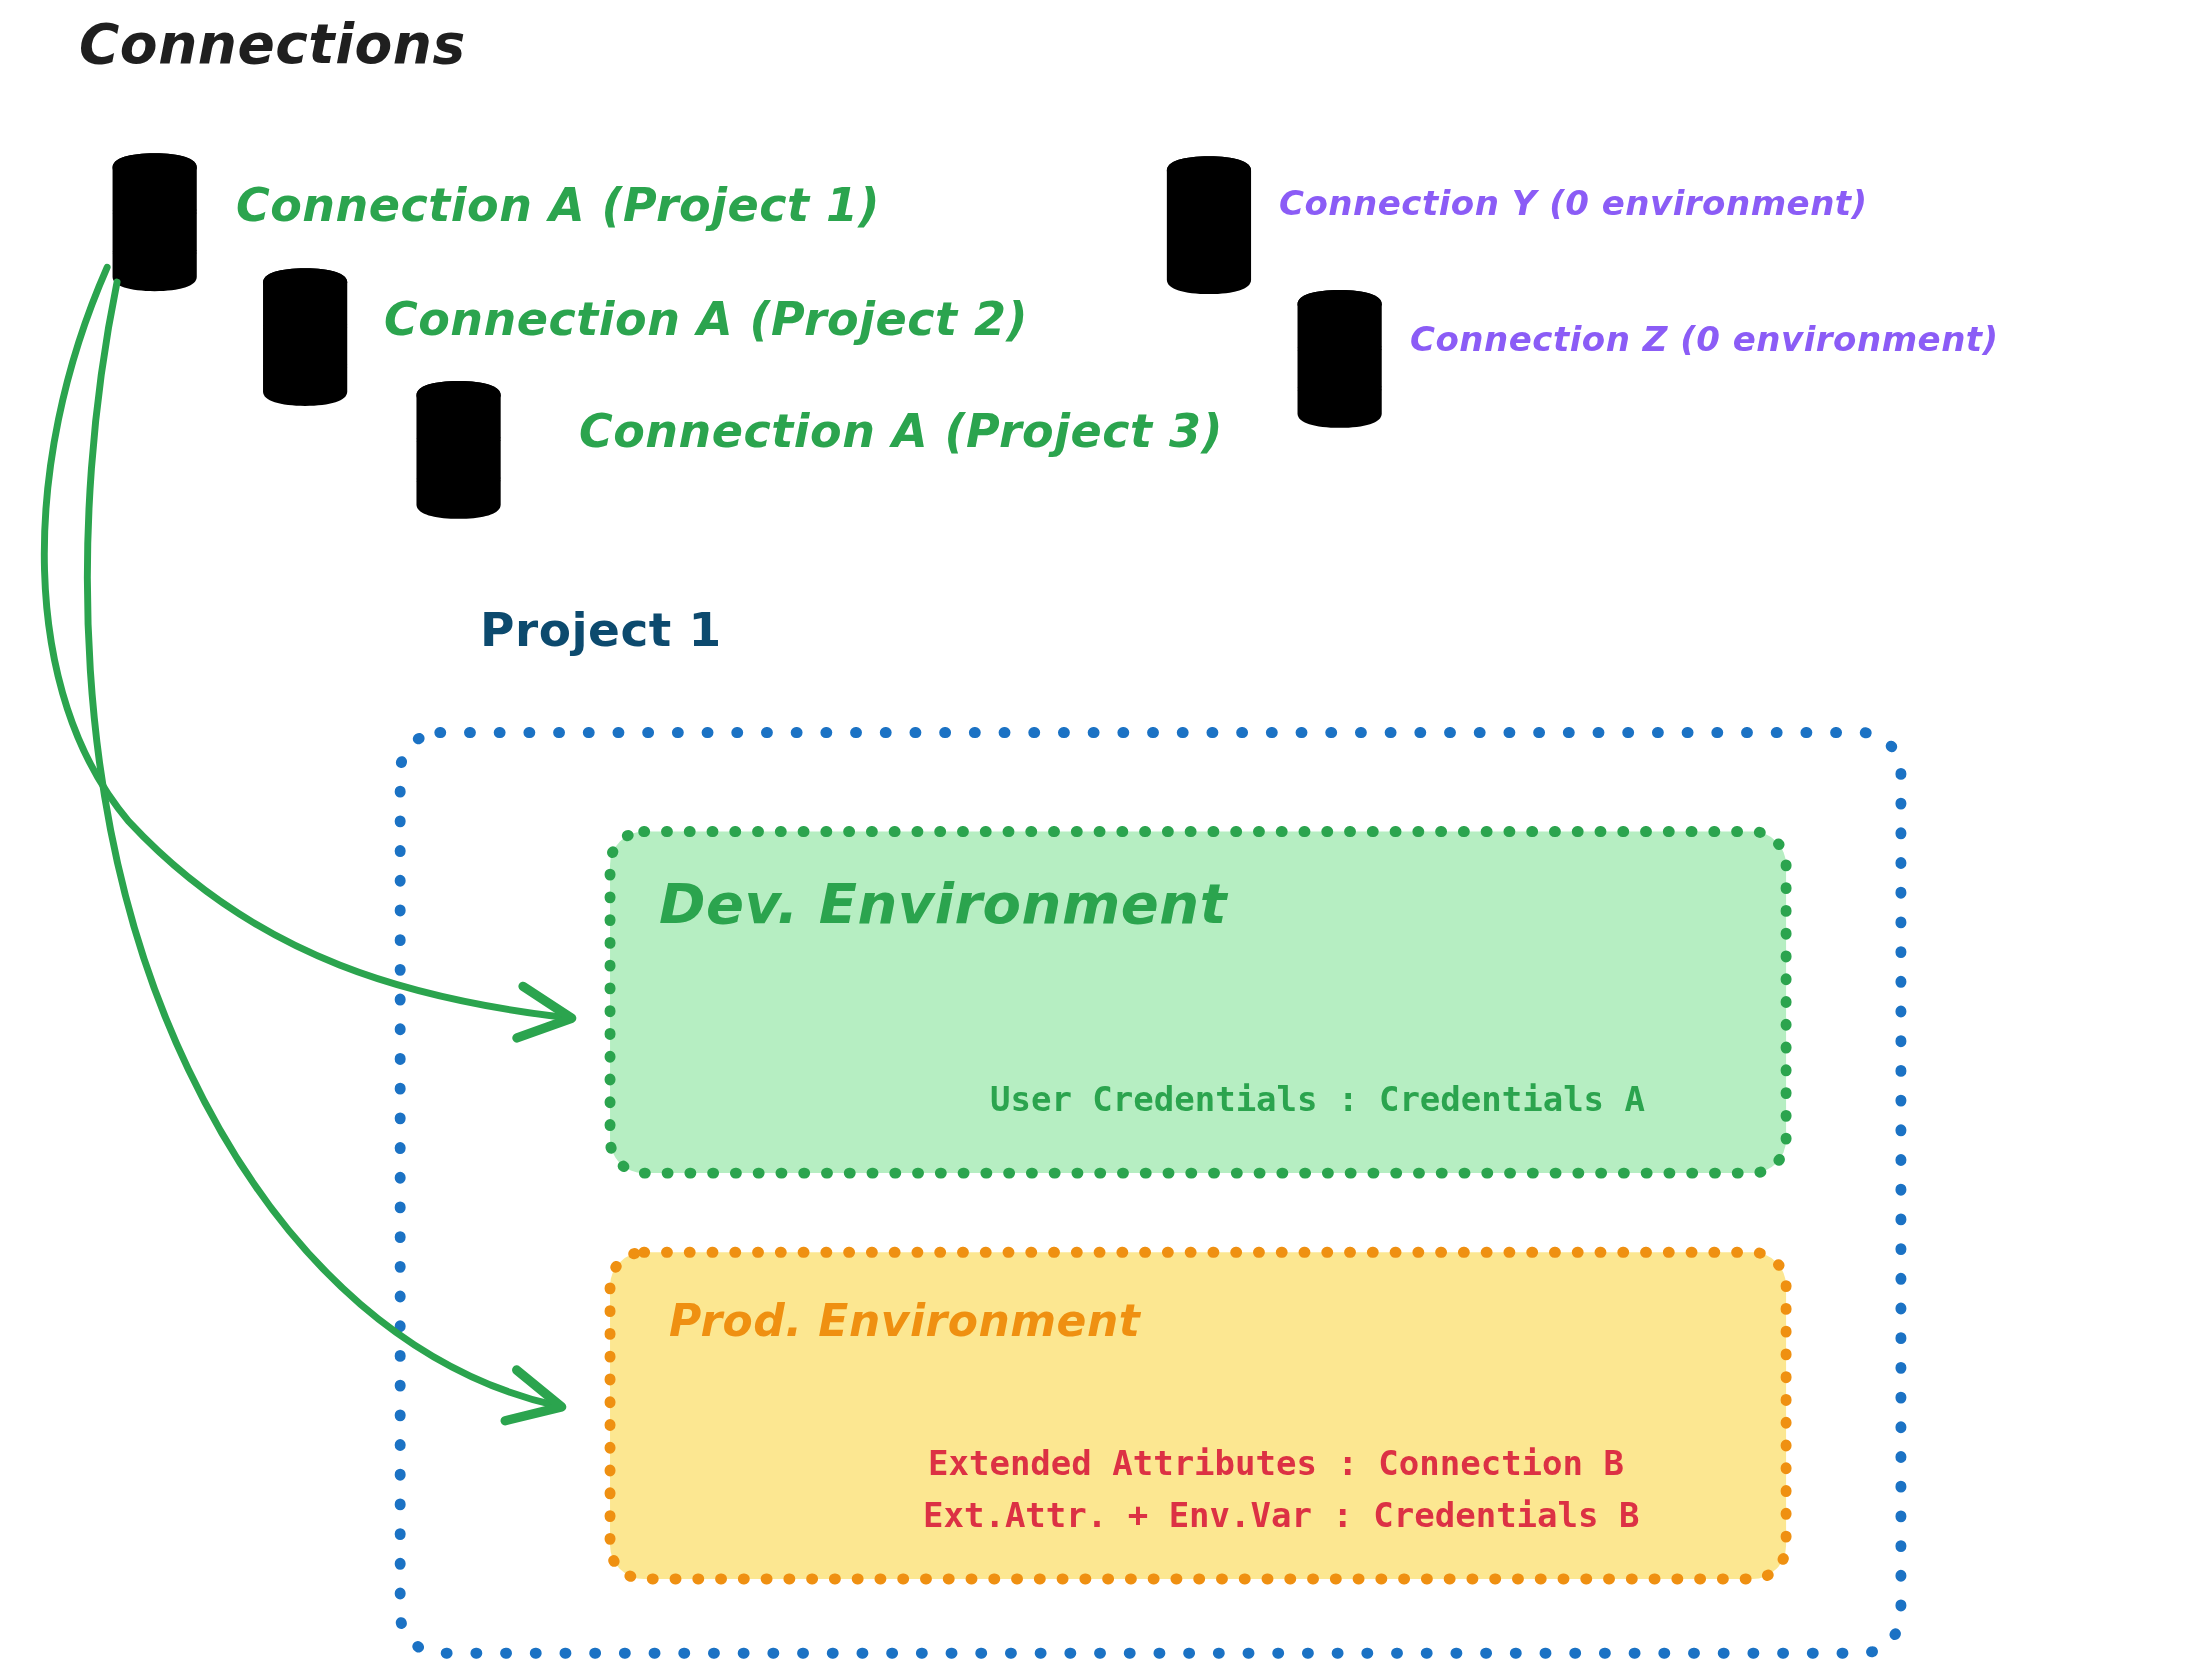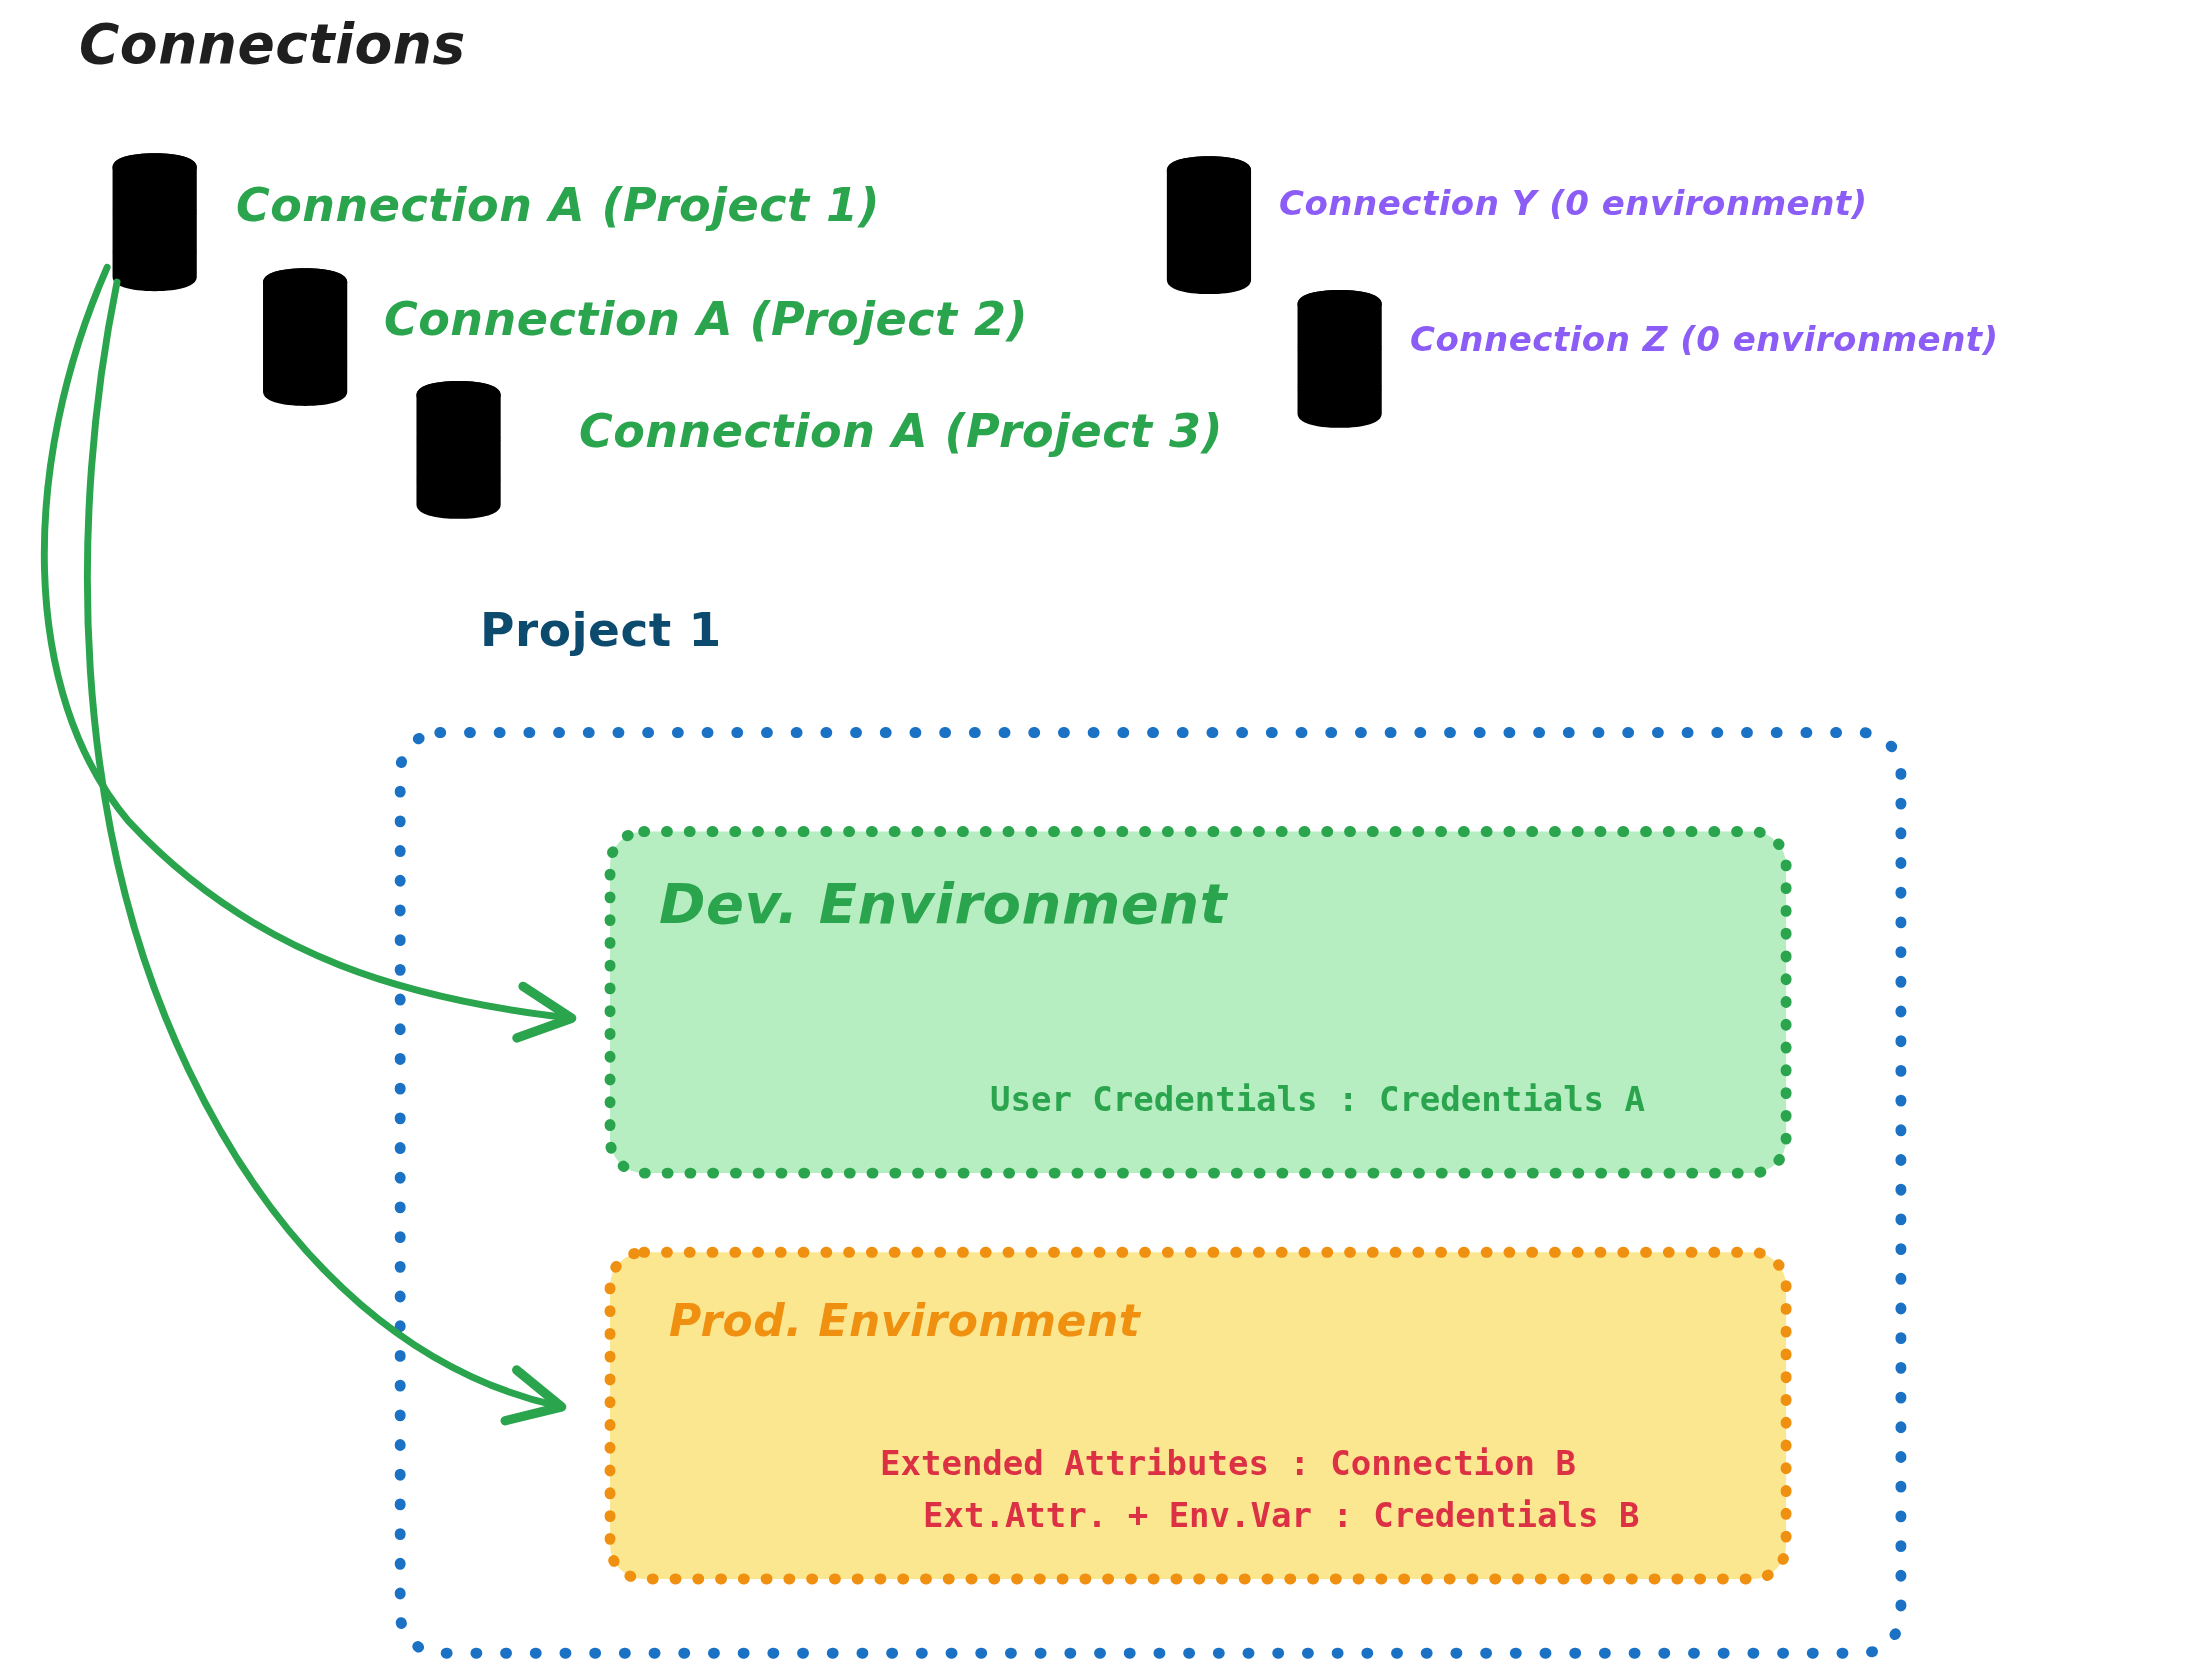--- a/index.html
+++ b/index.html
@@ -102,18 +102,18 @@
   <div class="lbl hand conn-gray" style="left:1410px; top:319px;">Connection Z (0 environment)</div>
 
   <div class="lbl hand project-title" style="left:480px; top:602px;">Project 1</div>
 
   <div class="lbl hand env-title-dev" style="left:659px; top:871px;">Dev. Environment</div>
 
   <div class="lbl mono cred-dev" style="left:990px; top:1079px;">User Credentials : Credentials A</div>
 
   <div class="lbl hand env-title-prod" style="left:669px; top:1295px;">Prod. Environment</div>
 
-  <div class="lbl mono cred-prod" style="left:880px; top:1443px;text-align:center;">Extended Attributes : Connection B</div>
+  <div class="lbl mono cred-prod" style="left:928px; top:1443px;text-align:center;">Extended Attributes : Connection B</div>
 
   <div class="lbl mono cred-prod" style="left:923px; top:1495px;">Ext.Attr. + Env.Var : Credentials B</div>
 
 </div>
 
 
 </body></html>

